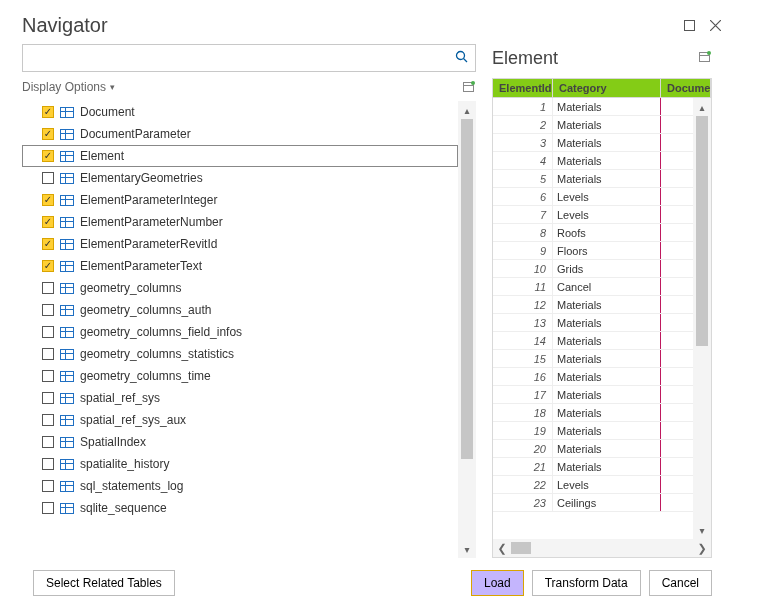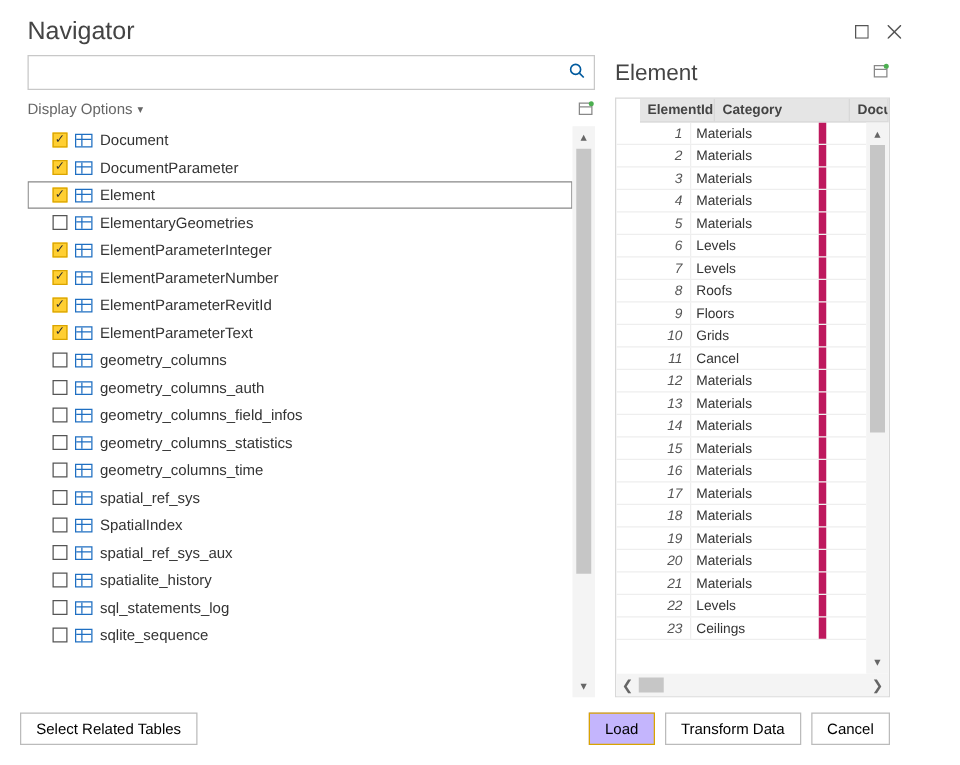--- a/index.html
+++ b/index.html
@@ -28,33 +28,33 @@
   .tbl-icon::after { content:""; position:absolute; top:0; bottom:0; left:4px; border-left:1px solid #1f6fc2;}
   .tree-label { font-size:12px; color:#333; }
   .vscroll { position:absolute; top:0; right:0; width:18px; bottom:0; background:#f4f4f4;}
   .vthumb { position:absolute; left:3px; right:3px; background:#c6c6c6; border-radius:0;}
   .varrow { position:absolute; left:0; right:0; height:18px; display:flex; align-items:center; justify-content:center; color:#666; font-size:10px;}
   .refresh-icon { margin-left:auto; color:#888; }
   .right { width:220px; display:flex; flex-direction:column; min-width:0;}
   .right-head { display:flex; align-items:center; height:28px;}
   .right-title { font-size:18px; font-weight:300; color:#444; flex:1;}
   .grid-wrap { flex:1; position:relative; border:1px solid #d8d8d8; margin-top:6px; display:flex; flex-direction:column; overflow:hidden;}
-  .grid-head { display:flex; background:#e5e5e5; border-bottom:1px solid #d8d8d8;margin-left:19px;}
+  .grid-head { display:flex; background:#84cc16; border-bottom:1px solid #d8d8d8;}
   .gh { border-right:1px solid #d8d8d8; padding:3px 6px; font-weight:600; font-size:11px; color:#444; overflow:hidden; white-space:nowrap;}
   .gh1 { width:60px;} .gh2 { width:108px;} .gh3 { flex:1;}
   .grid-body-wrap { flex:1; position:relative;}
   .grid-body { position:absolute; top:0; left:0; right:18px; bottom:0; overflow:hidden;}
   .grow { display:flex; border-bottom:1px solid #eee; height:18px; line-height:18px; font-size:11px;}
   .gc1 { width:60px; text-align:right; padding-right:6px; border-right:1px solid #eee; font-style:italic; color:#555;}
-  .gc2 { width:108px; padding-left:4px; border-right:6px solid #be185d; color:#333;}
+  .gc2 { width:108px; padding-left:4px; border-right:1px solid #be185d; color:#333;}
   .gvscroll { position:absolute; top:0; right:0; bottom:0; width:18px; background:#f4f4f4;}
   .hscroll { height:18px; background:#f4f4f4; display:flex; align-items:center;}
   .hthumb { height:12px; background:#c6c6c6;}
   .harrow { width:18px; text-align:center; color:#666; font-size:11px;}
-  .footer { display:flex; align-items:center; padding:12px 22px 16px 16px; gap:8px;}
+  .footer { display:flex; align-items:center; padding:12px 22px 16px 33px; gap:8px;}
   .btn { border:1px solid #bbb; background:#fff; padding:5px 12px; font-size:12px; cursor:pointer;}
   .btn.primary { background:#c4b5fd; border-color:#d9a400;}
   .spacer { flex:1; }
 </style>
 </head>
 <body>
 
 <div class="window">
 
   <div class="titlebar">
@@ -166,26 +166,26 @@
               <span class="tree-label">geometry_columns_time</span>
             </div>
             <div class="tree-item">
               <span class="chk"></span>
               <span class="tbl-icon"></span>
               <span class="tree-label">spatial_ref_sys</span>
             </div>
             <div class="tree-item">
               <span class="chk"></span>
               <span class="tbl-icon"></span>
+              <span class="tree-label">spatial_ref_sys_aux</span>
+            </div>
+            <div class="tree-item">
+              <span class="chk"></span>
+              <span class="tbl-icon"></span>
               <span class="tree-label">SpatialIndex</span>
-            </div>
-            <div class="tree-item">
-              <span class="chk"></span>
-              <span class="tbl-icon"></span>
-              <span class="tree-label">spatial_ref_sys_aux</span>
             </div>
             <div class="tree-item">
               <span class="chk"></span>
               <span class="tbl-icon"></span>
               <span class="tree-label">spatialite_history</span>
             </div>
             <div class="tree-item">
               <span class="chk"></span>
               <span class="tbl-icon"></span>
               <span class="tree-label">sql_statements_log</span>

